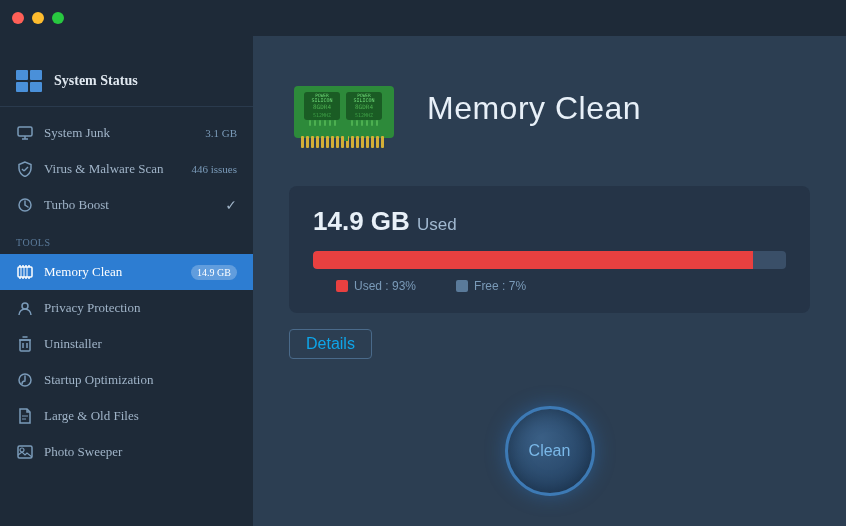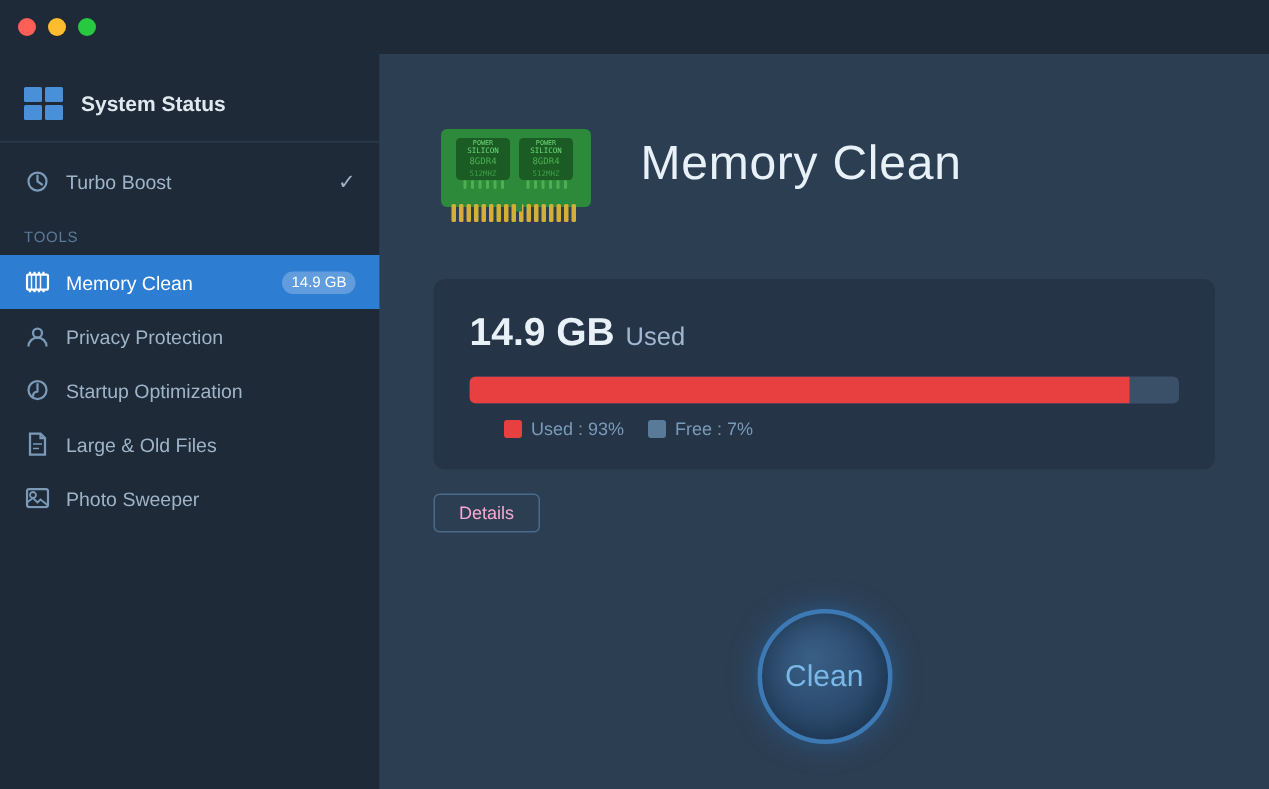--- a/index.html
+++ b/index.html
@@ -31,22 +31,23 @@
     }
     .btn-close { background: #ff5f57; }
     .btn-min { background: #febc2e; }
     .btn-max { background: #28c840; }
 
     
     .sidebar {
       width: 253px;
       height: 526px;
       background: #1e2a38;
-      padding-top: 44px;
+      padding-top: 56px;
       flex-shrink: 0;
+      font-family: Liberation Serif, serif;
     }
     .sidebar-header {
       display: flex;
       align-items: center;
       padding: 14px 16px 14px;
       gap: 10px;
       border-bottom: 1px solid #2a3a4d;
       margin-bottom: 8px;
     }
     .sidebar-header-icon {
@@ -184,45 +185,45 @@
       margin-bottom: 10px;
     }
     .progress-bar-fill {
       height: 100%;
       background: #e84040;
       border-radius: 4px 0 0 4px;
       width: 93%;
     }
     .progress-legend {
       display: flex;
-      gap: 16px;
+      gap: 40px;
       font-size: 12px;
       color: #7a9ab8;
       padding-left: 23px;
     }
     .legend-item {
       display: flex;
       align-items: center;
       gap: 6px;
     }
     .legend-dot {
       width: 12px; height: 12px;
       border-radius: 2px;
     }
     .legend-dot.used { background: #e84040; }
     .legend-dot.free { background: #5a7a9a; }
 
     
     .details-btn {
       border: 1px solid #4a6a8a;
       background: transparent;
-      color: #f9a8d4;
+      color: #0ea5e9;
       padding: 5px 16px;
       border-radius: 4px;
-      font-size: 12px;
+      font-size: 16px;
       cursor: pointer;
       display: inline-block;
       width: fit-content;
       margin-bottom: 20px;
     }
 
     
     .clean-btn-area {
       display: flex;
       justify-content: center;
@@ -230,21 +231,21 @@
       flex: 1;
       align-items: flex-end;
     }
     .clean-btn {
       width: 90px;
       height: 90px;
       border-radius: 50%;
       border: 3px solid #3d7ab5;
       background: radial-gradient(circle at 40% 35%, #3a5f85, #1e3a5a);
       color: #7ab8e8;
-      font-size: 20px;
+      font-size: 16px;
       cursor: pointer;
       display: flex;
       align-items: center;
       justify-content: center;
       box-shadow: 0 0 20px rgba(45, 125, 210, 0.4), inset 0 0 20px rgba(0,0,0,0.3);
       outline: none;
     }
 
     
     .ram-svg {
@@ -266,20 +267,42 @@
     <div class="sidebar-header-icon">
       <div class="grid-sq"></div>
         <div class="grid-sq"></div>
       <div class="grid-sq"></div>
         <div class="grid-sq"></div>
     </div>
     <span class="sidebar-title">System Status</span>
   </div>
 
   <div class="sidebar-section-items">
+    <div class="sidebar-item">
+      <span class="icon-shape">
+        <svg width="16" height="14" viewBox="0 0 16 14" fill="none">
+          <rect x="1" y="1" width="14" height="9" rx="1.5" stroke="#7a9ab8" stroke-width="1.5" fill="none"></rect>
+          <line x1="8" y1="10" x2="8" y2="13" stroke="#7a9ab8" stroke-width="1.5"></line>
+          <line x1="5" y1="13" x2="11" y2="13" stroke="#7a9ab8" stroke-width="1.5"></line>
+        </svg>
+      </span>
+      <span>System Junk</span>
+      <span class="value">3.1 GB</span>
+    </div>
+    <div class="sidebar-item">
+      <span class="icon-shape">
+        <svg width="14" height="16" viewBox="0 0 14 16" fill="none">
+          <path d="M7 1L1 3.5V7.5C1 11 4 14.5 7 15.5C10 14.5 13 11 13 7.5V3.5L7 1Z" stroke="#7a9ab8" stroke-width="1.5" fill="none"></path>
+          <line x1="4" y1="8" x2="6" y2="10" stroke="#7a9ab8" stroke-width="1.5"></line>
+          <line x1="6" y1="10" x2="10" y2="6" stroke="#7a9ab8" stroke-width="1.5"></line>
+        </svg>
+      </span>
+      <span>Virus &amp; Malware Scan</span>
+      <span class="value">446 issues</span>
+    </div>
     <div class="sidebar-item">
       <span class="icon-shape">
         <svg width="16" height="16" viewBox="0 0 16 16" fill="none">
           <circle cx="8" cy="8" r="6" stroke="#7a9ab8" stroke-width="1.5" fill="none"></circle>
           <path d="M8 4v4l3 2" stroke="#7a9ab8" stroke-width="1.5" stroke-linecap="round"></path>
         </svg>
       </span>
       <span>Turbo Boost</span>
       <span class="check">✓</span>
     </div>
@@ -309,20 +332,32 @@
       <span class="badge">14.9 GB</span>
     </div>
     <div class="sidebar-item">
       <span class="icon-shape">
         <svg width="14" height="16" viewBox="0 0 14 16" fill="none">
           <circle cx="7" cy="6" r="3" stroke="#7a9ab8" stroke-width="1.5" fill="none"></circle>
           <path d="M1 15c0-3.3 2.7-6 6-6s6 2.7 6 6" stroke="#7a9ab8" stroke-width="1.5" fill="none"></path>
         </svg>
       </span>
       <span>Privacy Protection</span>
+    </div>
+    <div class="sidebar-item">
+      <span class="icon-shape">
+        <svg width="14" height="16" viewBox="0 0 14 16" fill="none">
+          <rect x="2" y="4" width="10" height="11" rx="1" stroke="#7a9ab8" stroke-width="1.5" fill="none"></rect>
+          <line x1="1" y1="4" x2="13" y2="4" stroke="#7a9ab8" stroke-width="1.5"></line>
+          <line x1="5" y1="1" x2="9" y2="1" stroke="#7a9ab8" stroke-width="1.5" stroke-linecap="round"></line>
+          <line x1="5" y1="7" x2="5" y2="12" stroke="#7a9ab8" stroke-width="1.5"></line>
+          <line x1="9" y1="7" x2="9" y2="12" stroke="#7a9ab8" stroke-width="1.5"></line>
+        </svg>
+      </span>
+      <span>Uninstaller</span>
     </div>
     <div class="sidebar-item">
       <span class="icon-shape">
         <svg width="16" height="16" viewBox="0 0 16 16" fill="none">
           <circle cx="8" cy="8" r="6" stroke="#7a9ab8" stroke-width="1.5" fill="none"></circle>
           <path d="M8 4v4" stroke="#7a9ab8" stroke-width="1.5" stroke-linecap="round"></path>
           <path d="M5 12c0-1.7 1.3-3 3-3" stroke="#7a9ab8" stroke-width="1.5" stroke-linecap="round"></path>
         </svg>
       </span>
       <span>Startup Optimization</span>

